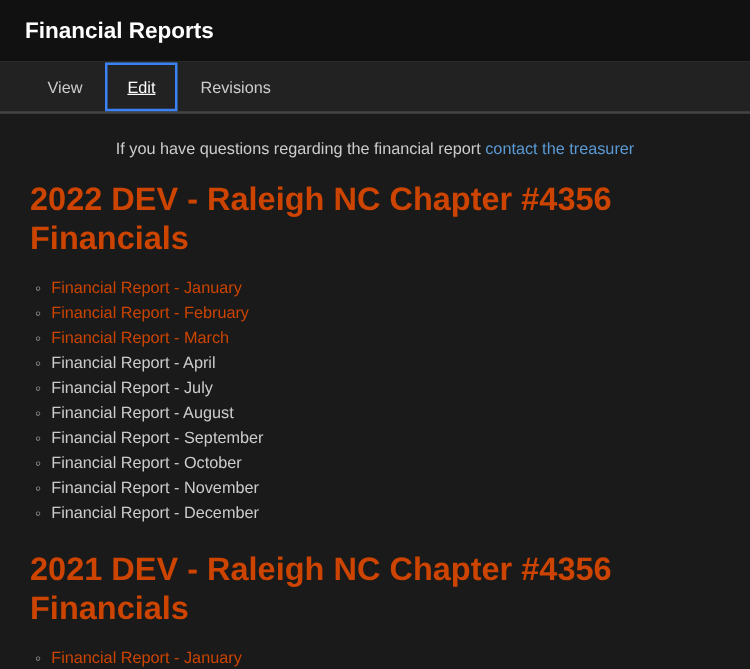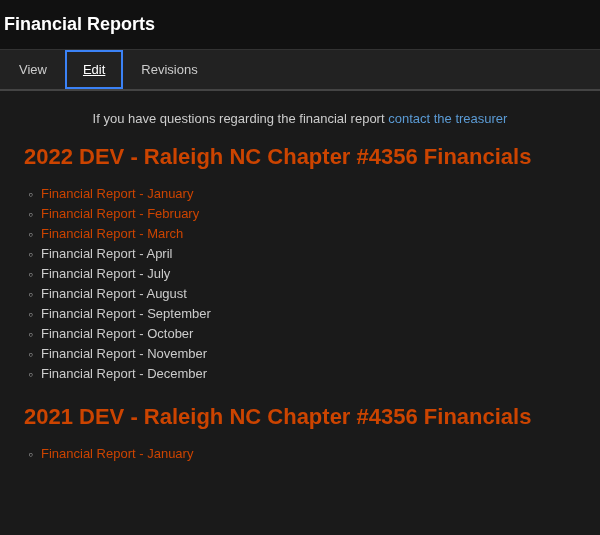--- a/index.html
+++ b/index.html
@@ -9,36 +9,36 @@
       color: #d4d4d4;
       font-family: Arial, sans-serif;
       font-size: 14px;
       width: 600px;
       min-height: 535px;
       overflow-x: hidden;
     }
 
     .header {
       background-color: #111111;
-      padding: 14px 4px;
+      padding: 14px 20px;
       border-bottom: 1px solid #333;
     }
 
     .header-title {
       color: #ffffff;
       font-size: 18px;
       font-weight: bold;
     }
 
     .tab-bar {
       background-color: #222222;
       border-bottom: 2px solid #444;
       display: flex;
       align-items: center;
-      padding: 0 3px;
+      padding: 0 22px;
       gap: 2px;
     }
 
     .tab {
       padding: 10px 16px;
       cursor: pointer;
       font-size: 13px;
       color: #cccccc;
       background: transparent;
       border: none;
@@ -63,21 +63,21 @@
       text-align: center;
     }
 
     .info-text a {
       color: #5b9bd5;
       text-decoration: none;
     }
 
     .section-title {
       color: #cc4400;
-      font-size: 22px;
+      font-size: 26px;
       font-weight: bold;
       margin-bottom: 14px;
       margin-top: 10px;
     }
 
     .report-list {
       list-style: none;
       margin-bottom: 20px;
       padding-left: 4px;
     }

